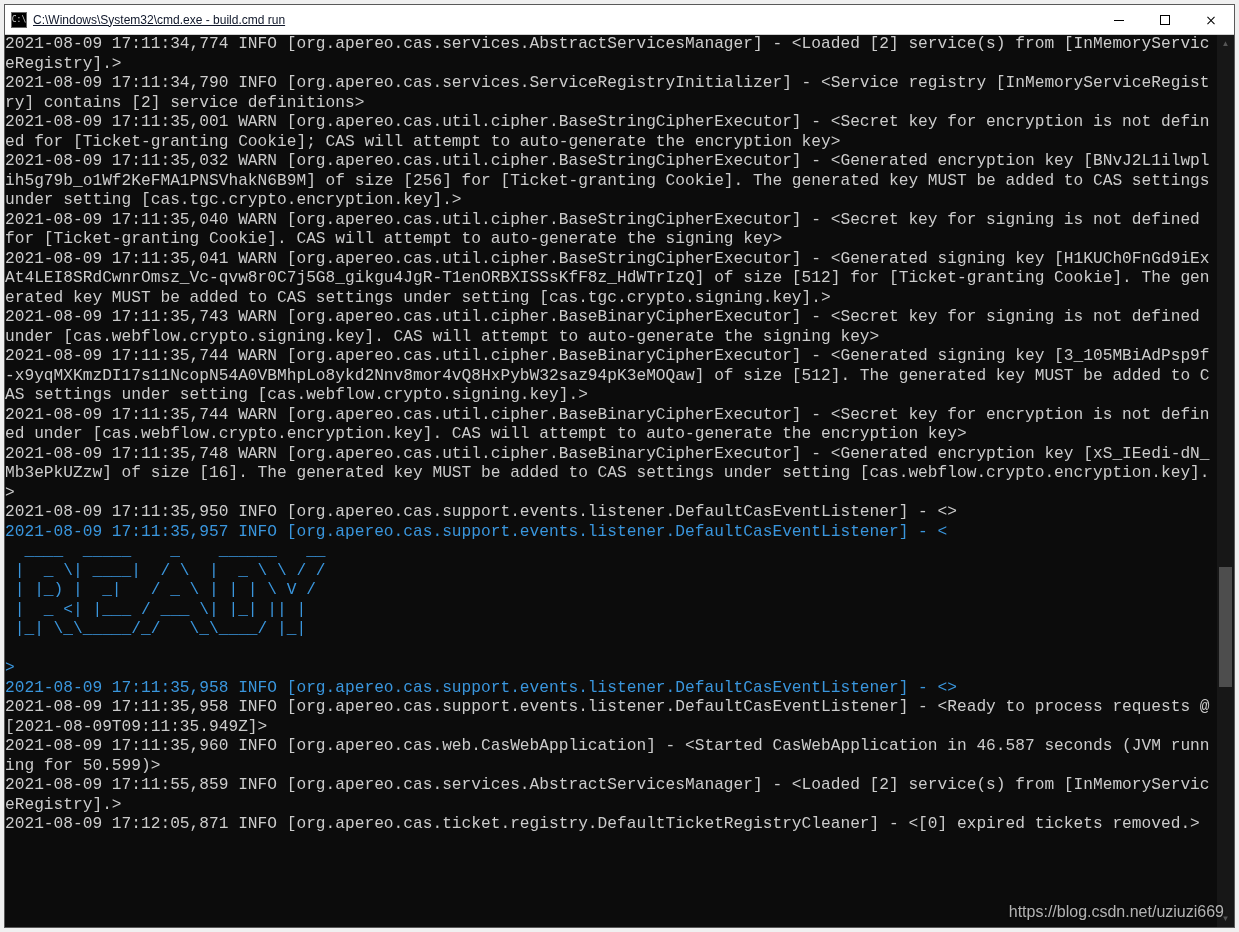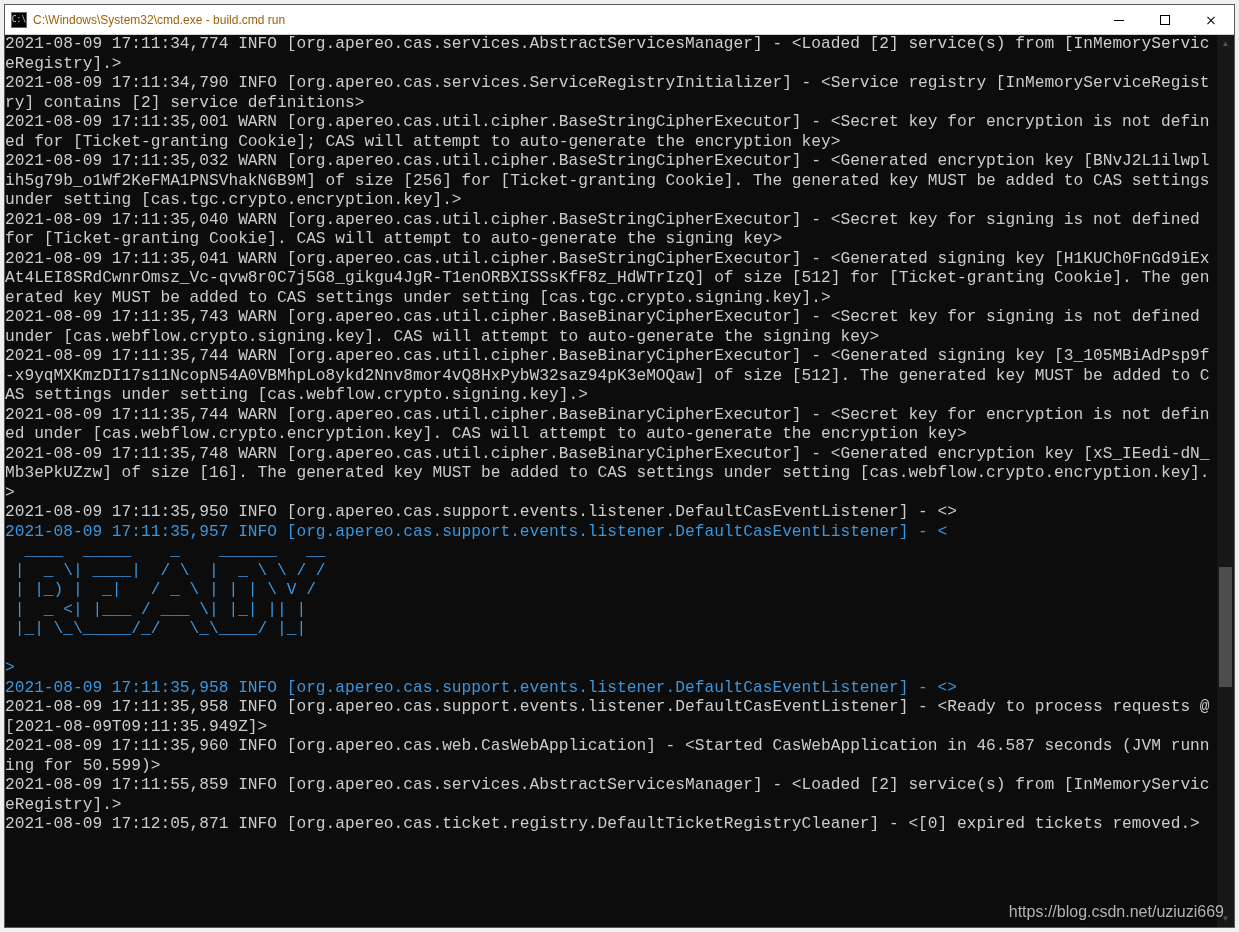--- a/index.html
+++ b/index.html
@@ -35,22 +35,23 @@
       margin-right: 6px;
       font-size: 8px;
       color: #ccc;
       display: flex;
       align-items: center;
       justify-content: center;
       font-family: monospace;
     }
     .titlebar .title {
       font-size: 12px;
-      color: #a16207;
+      color: #0f172a;
       flex: 1;
+      text-decoration: underline;
     }
     .titlebar .controls {
       display: flex;
       height: 100%;
     }
     .titlebar .controls .btn {
       width: 46px;
       display: flex;
       align-items: center;
       justify-content: center;

